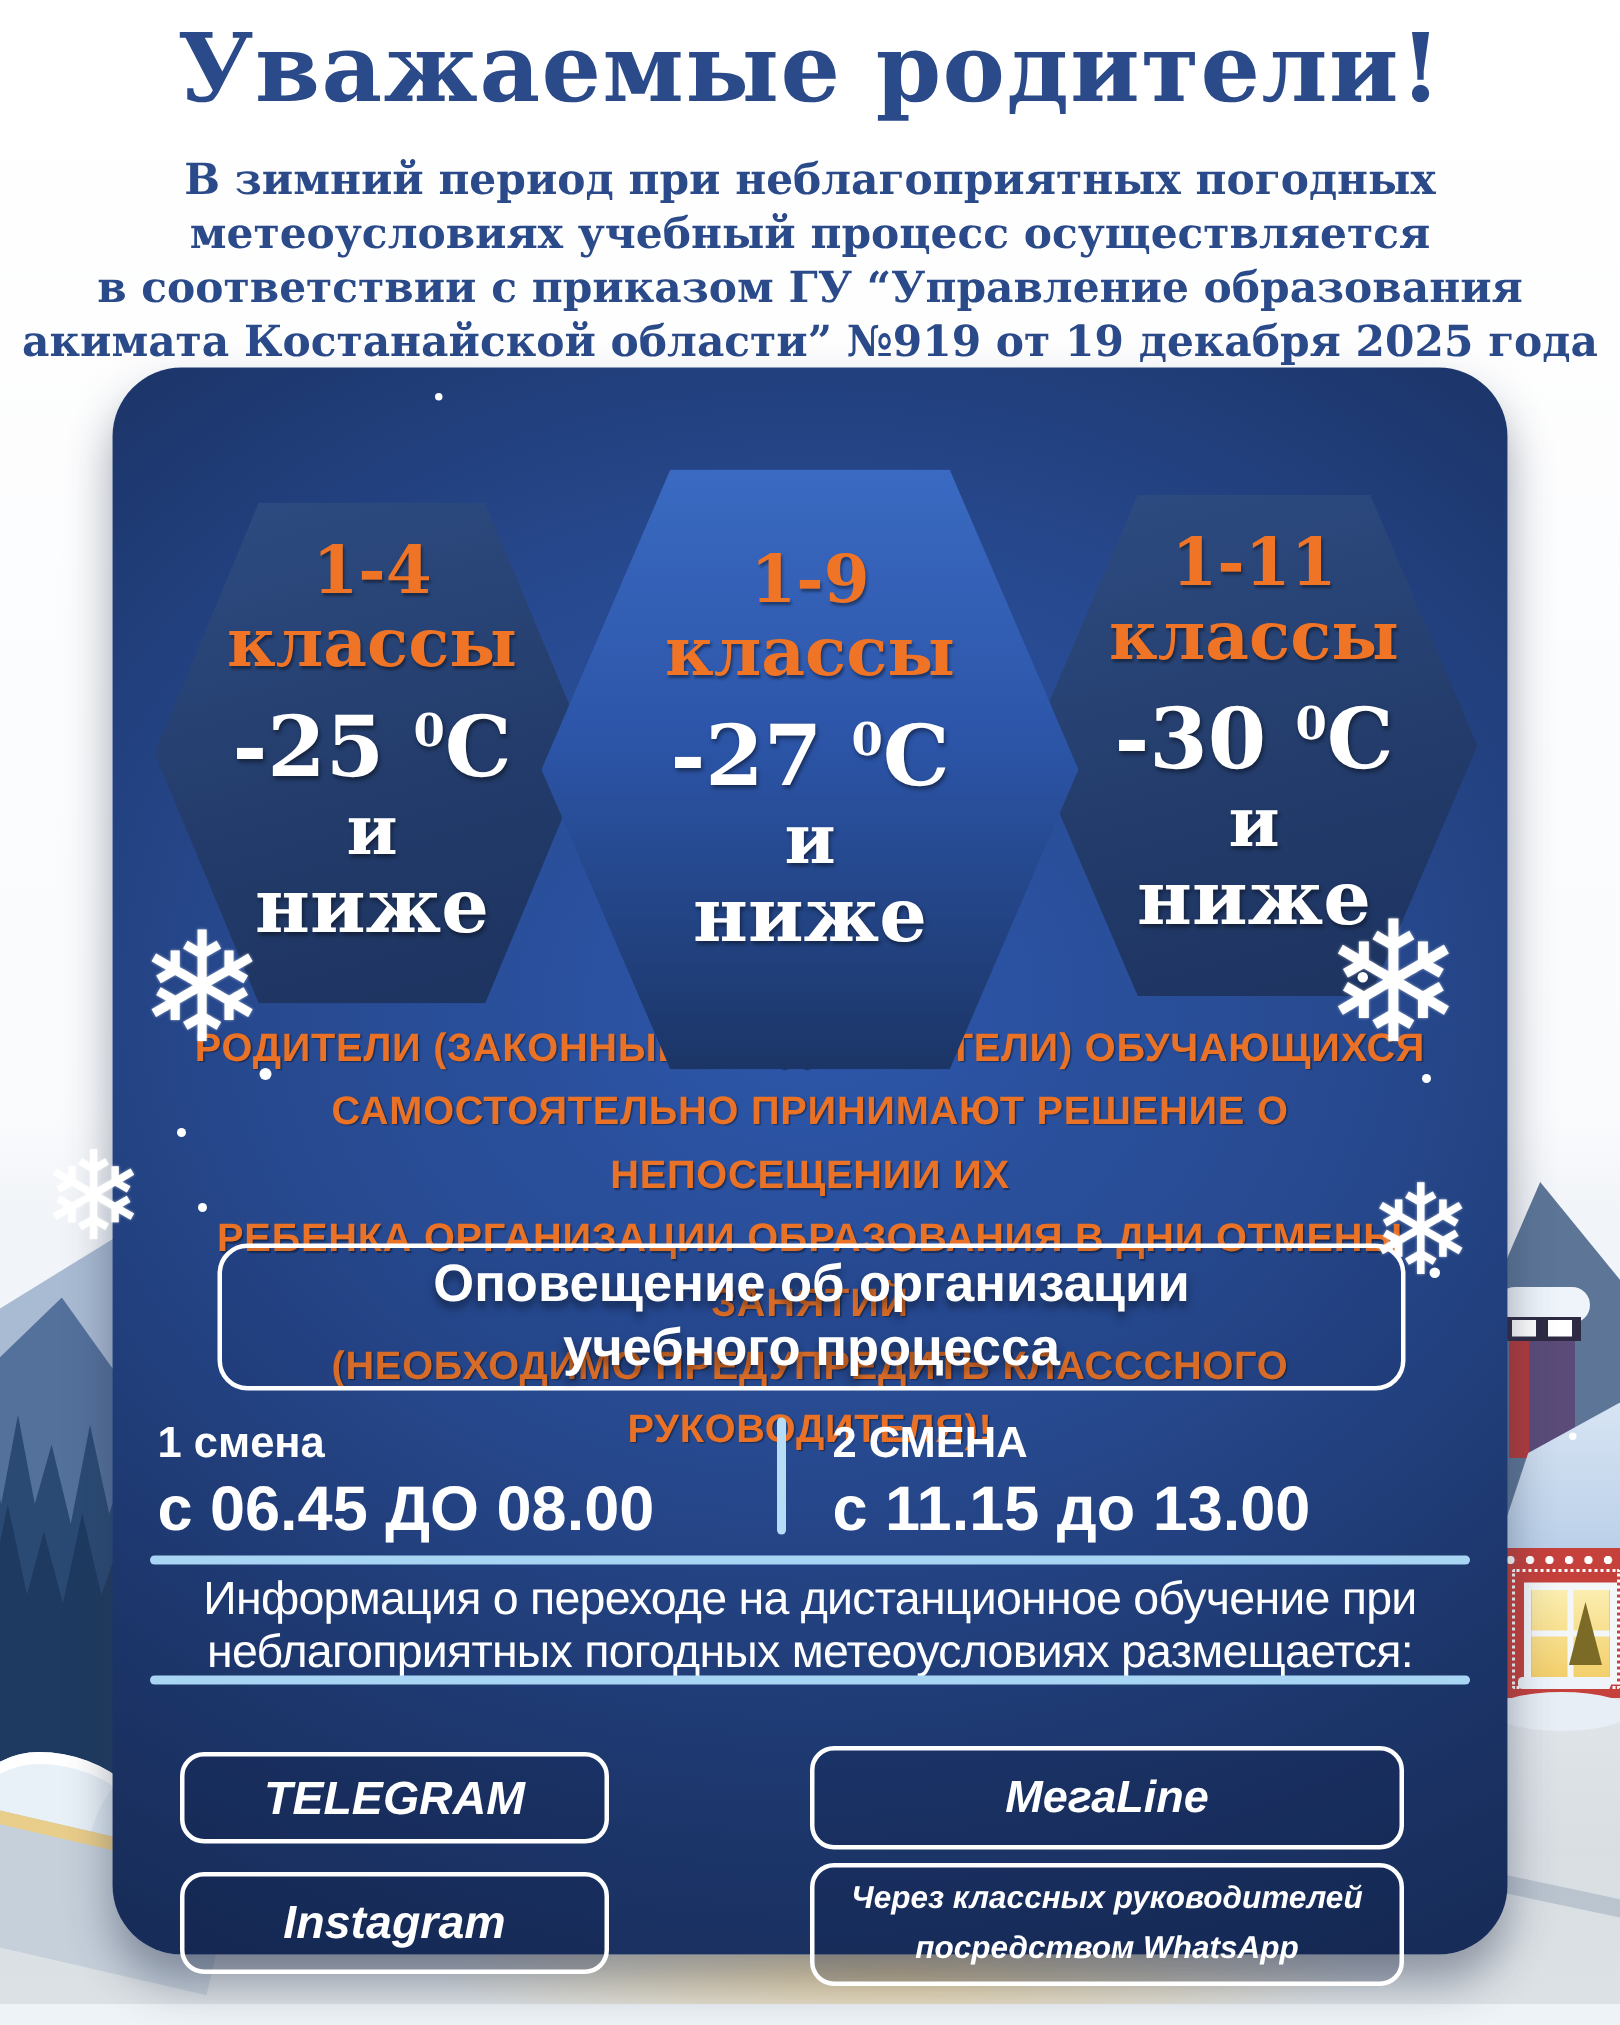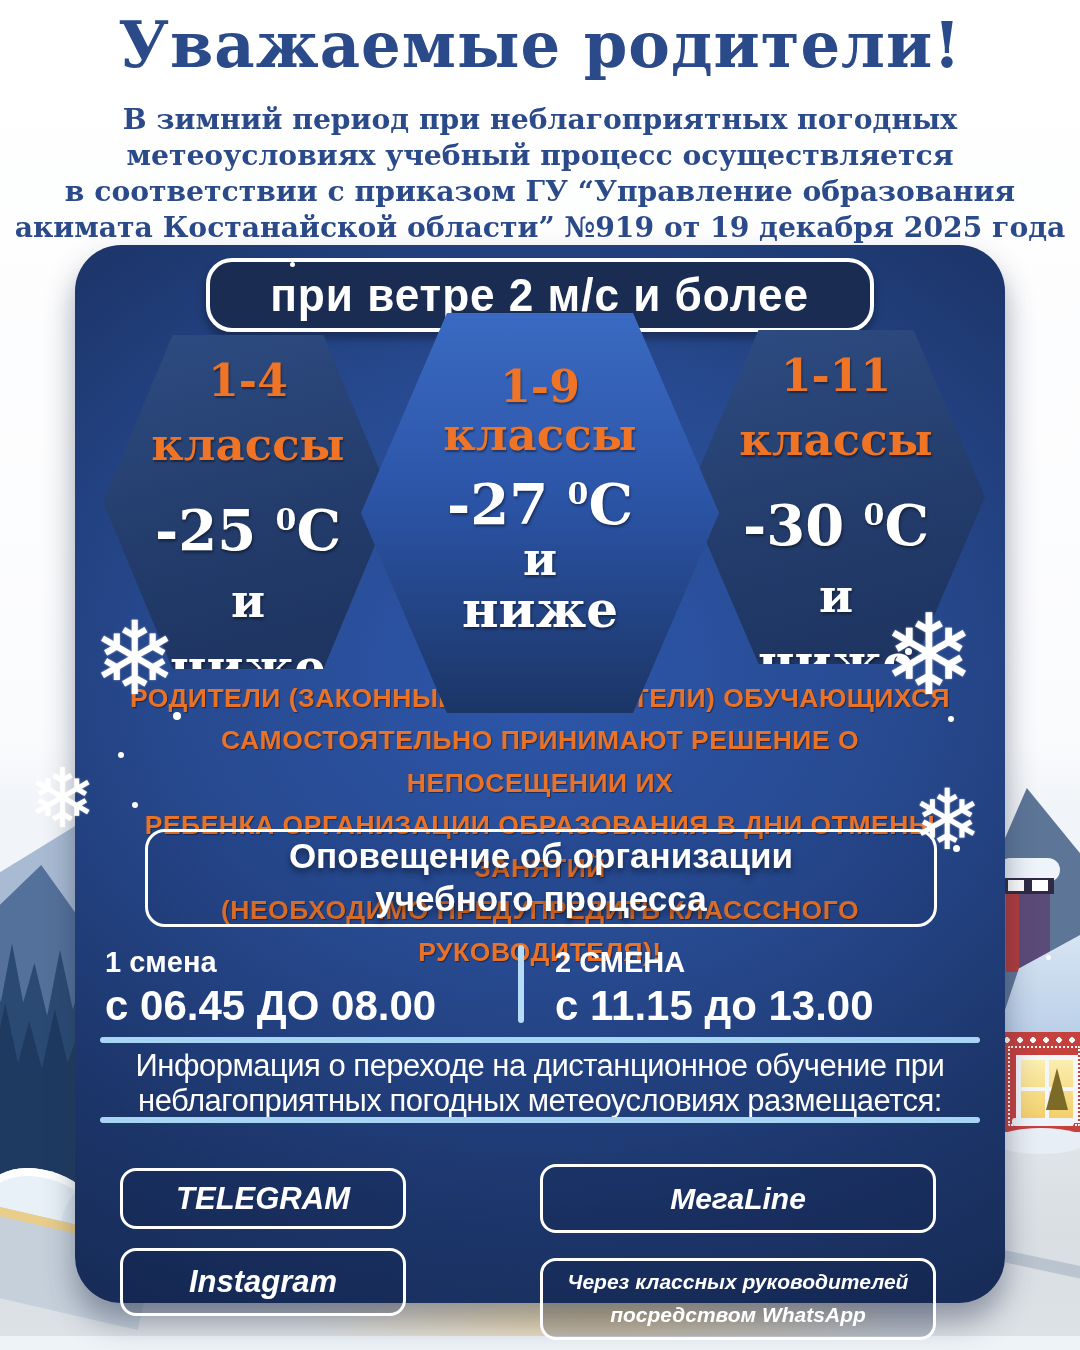--- a/index.html
+++ b/index.html
@@ -66,21 +66,21 @@
 
   .wind-banner{position:absolute;left:50%;top:13px;transform:translateX(-50%);
         width:660px;height:66px;border:4px solid #fff;border-radius:26px;
         background:#1a2c52;display:flex;align-items:center;justify-content:center;
         box-shadow:0 6px 10px rgba(0,0,0,.35);}
   .wind-banner span{color:#fff;font-weight:bold;font-size:46px;letter-spacing:1px;
         font-family:"Liberation Sans",sans-serif;transform:scaleX(.96);white-space:nowrap;}
 
   .hex{position:absolute;display:flex;flex-direction:column;align-items:center;justify-content:flex-start;
         clip-path:polygon(24% 0%,76% 0%,100% 50%,76% 100%,24% 100%,0% 50%);text-align:center;}
-  .hex-side{background:linear-gradient(165deg,#2e4c82 0%,#233c6b 55%,#1d3360 100%);gap:16px;}
+  .hex-side{background:linear-gradient(165deg,#2e4c82 0%,#233c6b 55%,#1d3360 100%);}
   .hex-mid{background:linear-gradient(180deg,#3a6ac2 0%,#2c55a8 45%,#1b3566 100%);}
   .hex1{left:28px;top:90px;width:290px;height:310px;padding-top:24px;}
   .hex2{left:286px;top:68px;width:358px;height:348px;padding-top:52px;z-index:3;}
   .hex3{left:612px;top:85px;width:298px;height:310px;padding-top:24px;}
   .grades{color:#ef7426;font-family:"DejaVu Serif",serif;font-weight:bold;font-size:44px;line-height:1.0;
         text-shadow:1px 2px 2px rgba(0,0,0,.4);}
   .klass{color:#ef7426;font-family:"DejaVu Serif",serif;font-weight:bold;font-size:45px;line-height:1.15;
         text-shadow:1px 2px 2px rgba(0,0,0,.4);}
   .temp{color:#fff;font-family:"DejaVu Serif",serif;font-weight:bold;font-size:56px;line-height:1.05;margin-top:14px;
         text-shadow:1px 2px 3px rgba(0,0,0,.45);}
@@ -115,21 +115,21 @@
   .info-text{position:absolute;left:50%;top:803px;transform:translateX(-50%);width:900px;text-align:center;
         color:#fff;font-size:31px;line-height:1.13;font-weight:normal;letter-spacing:-0.5px;}
 
   .channels{position:absolute;left:0;top:919px;width:810px;height:170px;font-style:italic;}
   .chan-btn{position:absolute;border:3px solid #fff;border-radius:16px;background:rgba(10,24,54,.18);
         display:flex;flex-direction:column;align-items:center;justify-content:center;cursor:pointer;
         color:#fff;text-align:center;}
   .btn-telegram{left:45px;top:4px;width:280px;height:55px;font-weight:bold;font-size:31px;}
   .btn-megaline{left:465px;top:0px;width:390px;height:63px;font-weight:bold;font-size:30px;}
   .btn-instagram{left:45px;top:84px;width:280px;height:62px;font-weight:bold;font-size:31px;}
-  .btn-whatsapp{left:465px;top:78px;width:390px;height:76px;font-weight:bold;font-size:21px;line-height:1.55;margin-top:16px;}
+  .btn-whatsapp{left:465px;top:78px;width:390px;height:76px;font-weight:bold;font-size:21px;line-height:1.55;}
 
   
   .header{position:absolute;left:0;top:8px;width:1080px;text-align:center;z-index:2;}
   .title{font-family:"DejaVu Serif",serif;font-weight:bold;font-size:63px;letter-spacing:1px;
         color:#2b4a8a;transform:scaleX(.99);}
   .intro{margin-top:20px;font-family:"DejaVu Serif",serif;font-weight:bold;font-size:28.5px;line-height:1.26;
         color:#2b4a8a;transform:scaleX(.99);}
 
   
   .flake{position:absolute;color:#fff;z-index:4;line-height:1;user-select:none;
@@ -175,23 +175,20 @@
       <div>В зимний период при неблагоприятных погодных</div>
       <div>метеоусловиях учебный процесс осуществляется</div>
       <div>в соответствии с приказом ГУ “Управление образования</div>
       <div>акимата Костанайской области” №919 от 19 декабря 2025 года и</div>
       <div>на основании официальных данных филиала РГП “Казгидромет”</div>
     </div>
   </div>
 
   <div class="card">
 
-    <div class="wind-banner">
-      <span>при ветре 2 м/с и более</span>
-    </div>
 
     <div class="hex hex-side hex1">
       <div class="grades">1-4</div>
       <div class="klass">классы</div>
       <div class="temp"><span>-25</span> <sup>0</sup><span>С</span></div>
       <div class="and-word">и</div>
       <div class="below-word">ниже</div>
     </div>
 
     <div class="hex hex-mid hex2">

